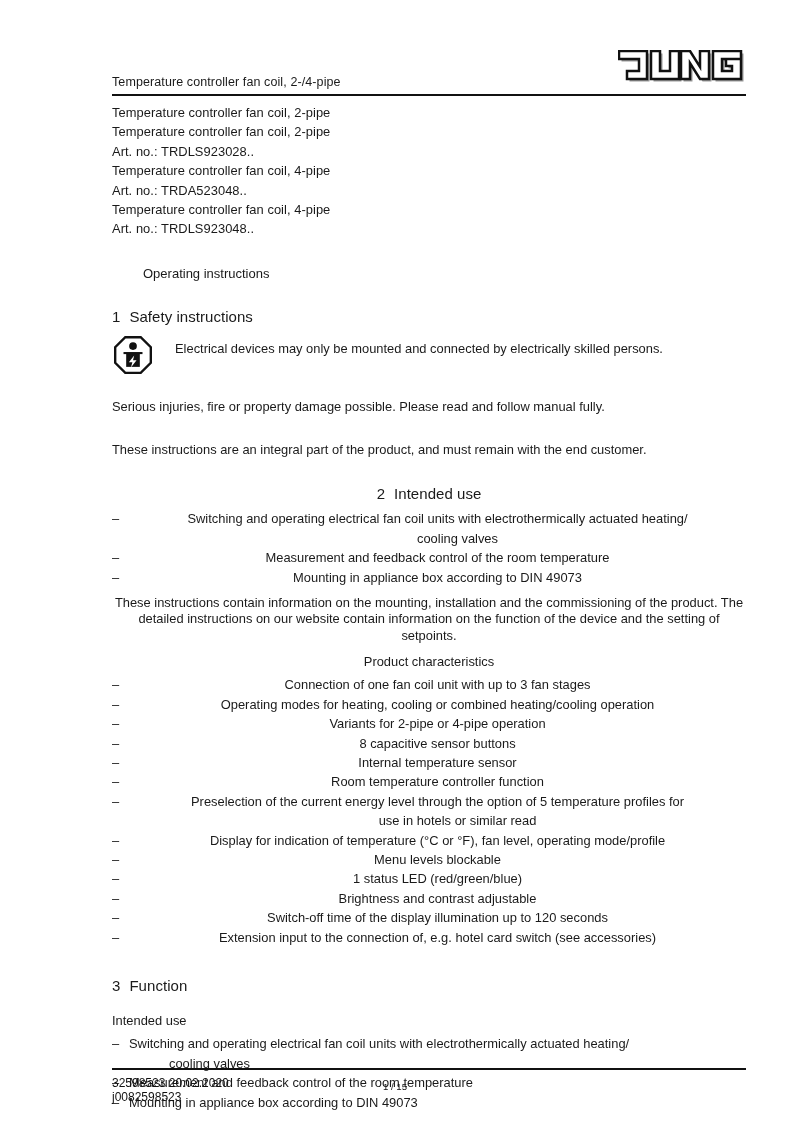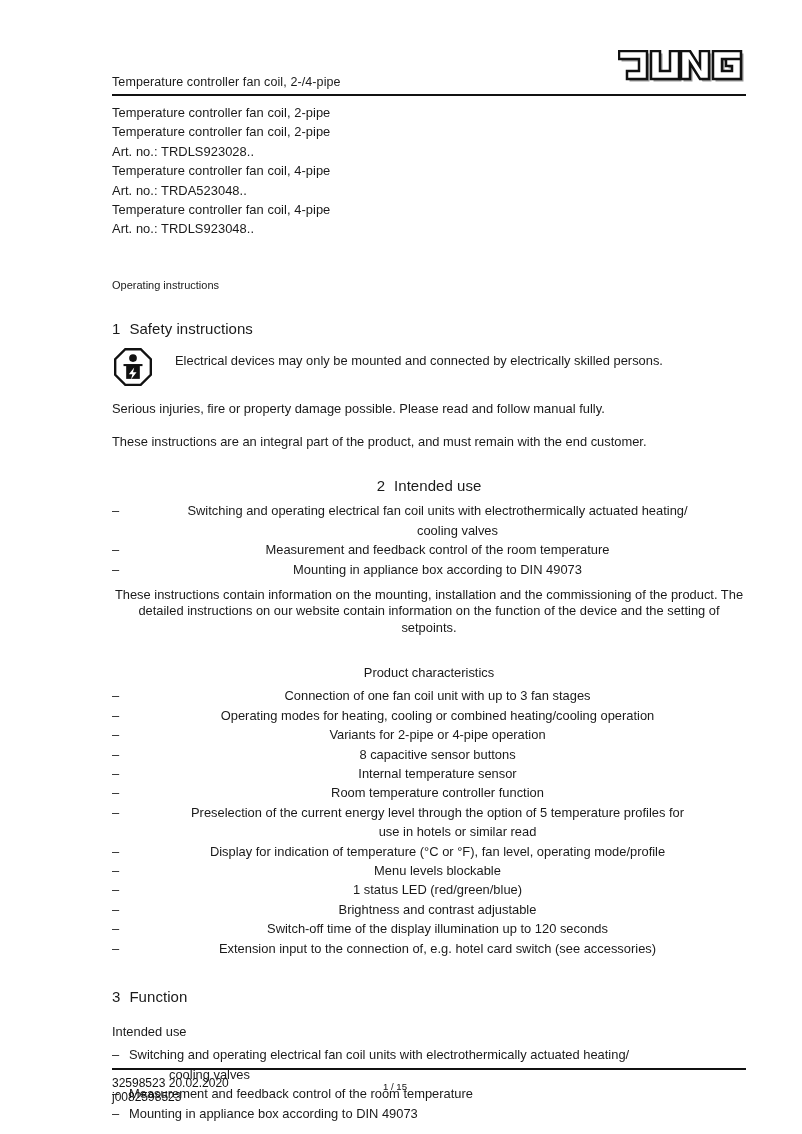--- a/index.html
+++ b/index.html
@@ -68,27 +68,28 @@
     top: 103px;
     width: 634px;
   }
 
   .line {
     font-size: 12.9px;
     line-height: 19.4px;
     letter-spacing: 0.05px;
   }
 
-  .block-products { margin-bottom: 12px; }
+  .block-products { margin-bottom: 0; }
 
   .spacer-1 { height: 25px; }
 
   .oi {
-    font-size: 11px;
+    font-size: 13px;
     line-height: 19px;
+    margin-left: 31px;
   }
 
   h1.sec {
     font-size: 15px;
     font-weight: normal;
     line-height: 23px;
     margin: 0;
     letter-spacing: 0.05px;
   }
   .sec-num-gap { display: inline-block; width: 9px; }
@@ -114,21 +115,21 @@
   .warn-text {
     margin-left: 63px;
     font-size: 12.9px;
     line-height: 17px;
     padding-top: 5px;
   }
 
   .para {
     font-size: 12.9px;
     line-height: 19.3px;
-    margin-top: 14px;
+    margin-top: 24px;
   }
   .para.tight {
     line-height: 16.3px;
     margin-top: 8px;
   }
 
   .list { margin-top: 4px; }
   .li {
     font-size: 12.9px;
     line-height: 19.4px;
@@ -143,21 +144,21 @@
   .li .cont {
     display: block;
     padding-left: 40px;
   }
 
   .sub-head {
     font-size: 12.9px;
     line-height: 19.4px;
     margin-top: 10px;
   }
-  .sub-head.pc { margin-top: 27px; }
+  .sub-head.pc { margin-top: 8px; }
   .sub-head.iu { margin-top: 14px; }
 
   
   .footer {
     position: absolute;
     left: 112px;
     top: 1068px;
     width: 634px;
     height: 40px;
   }

